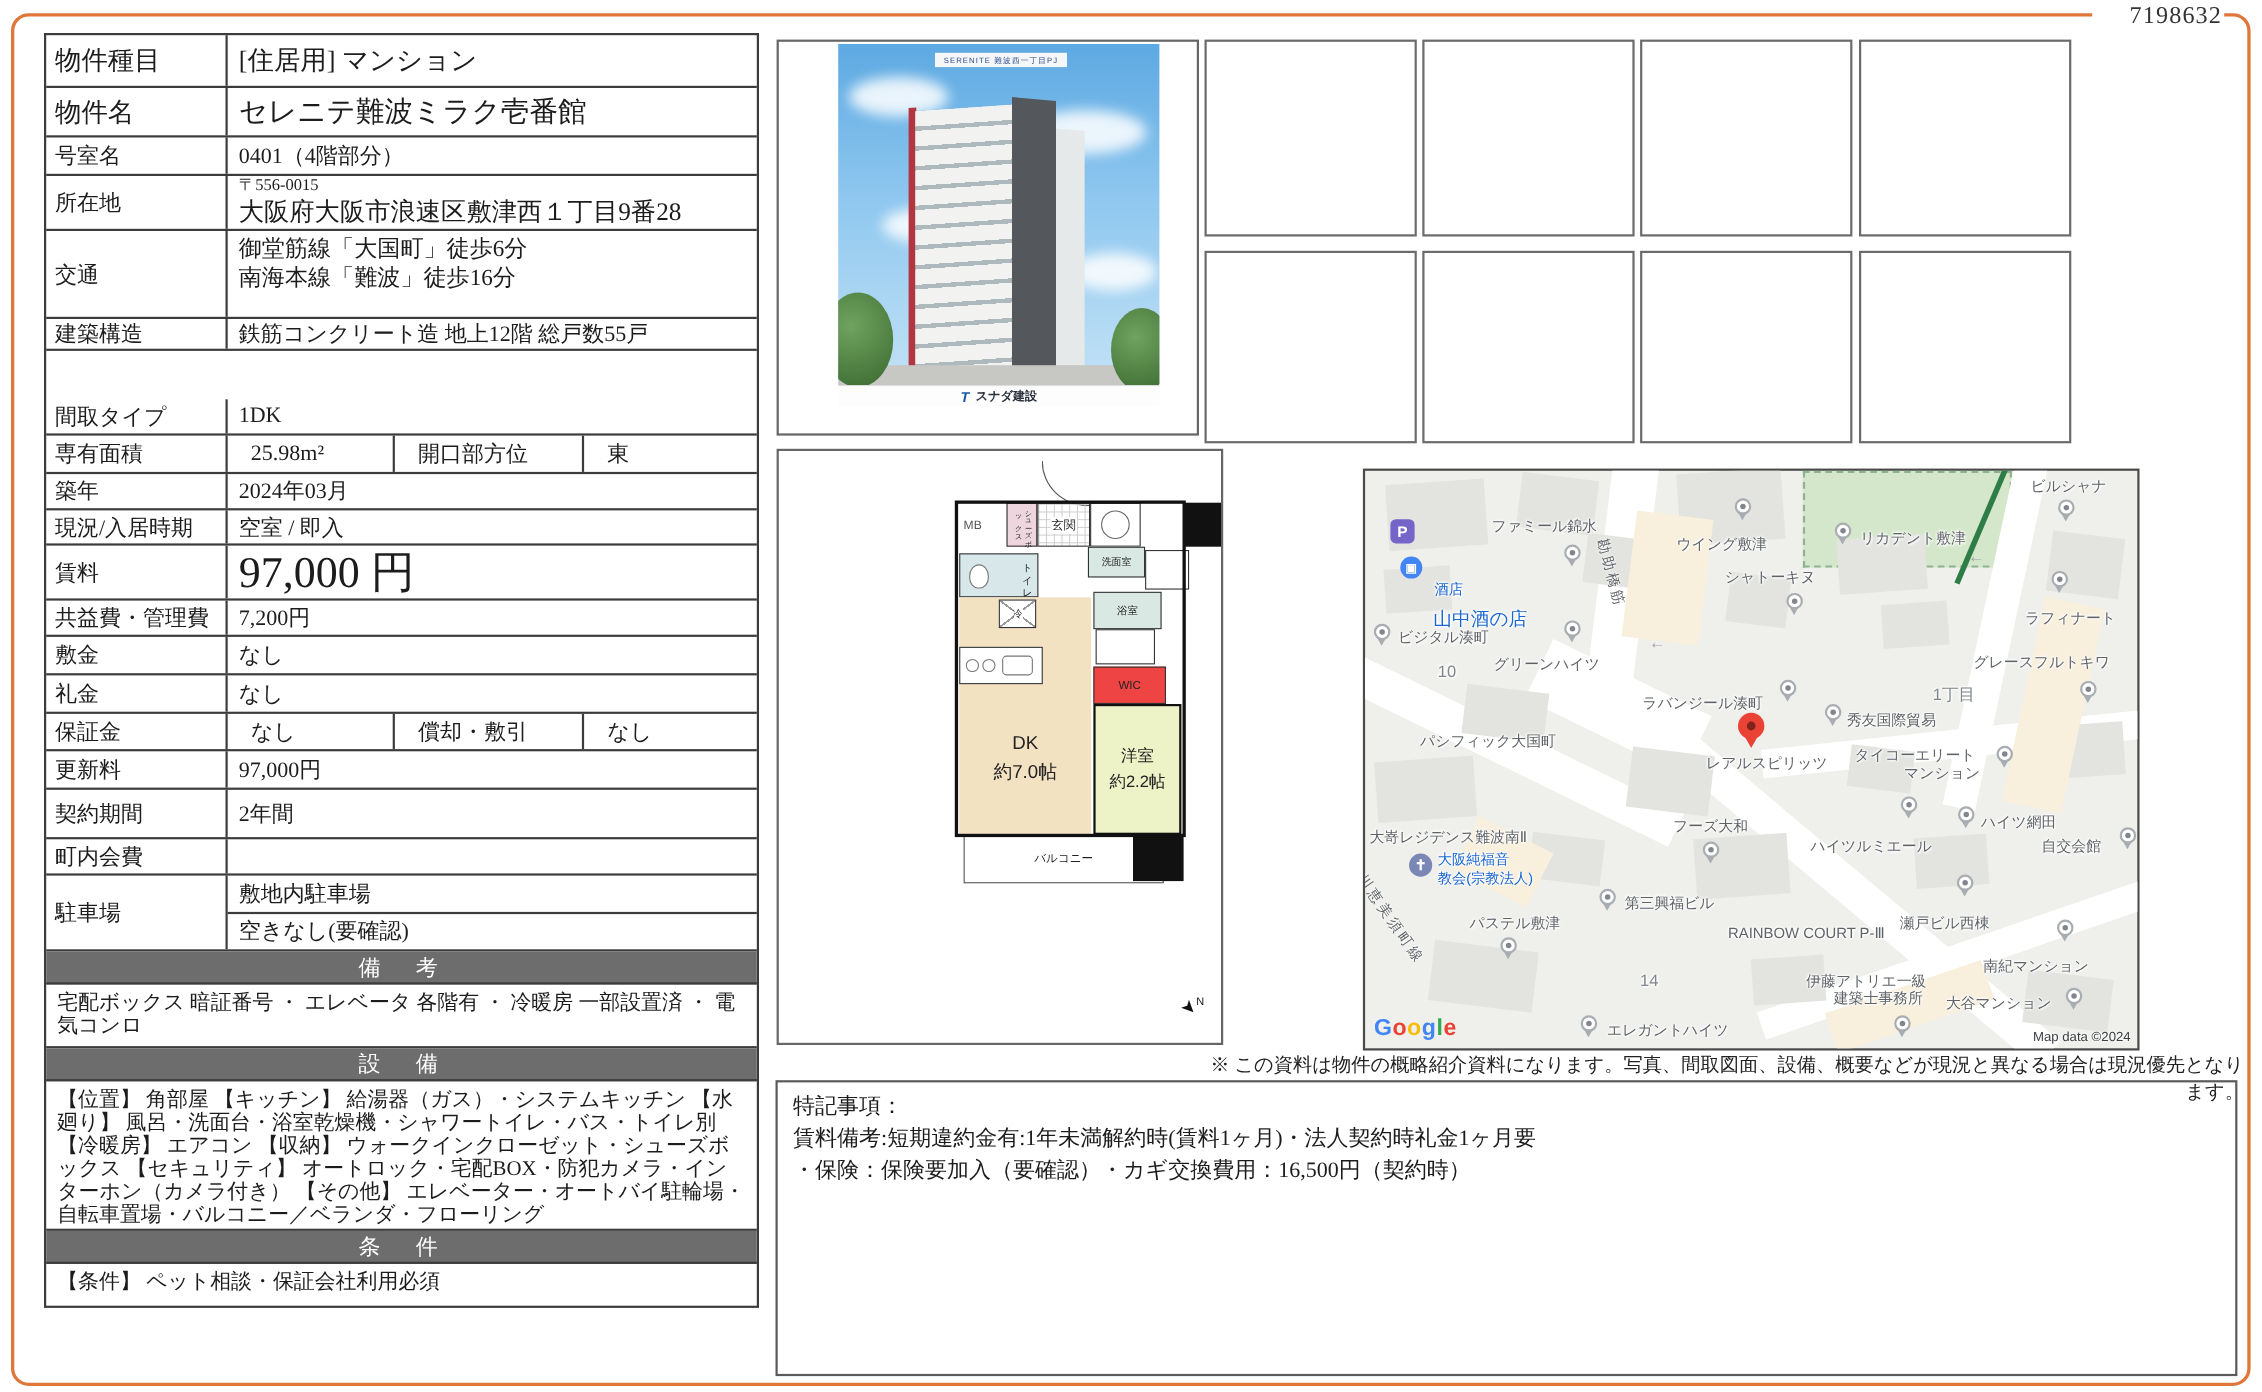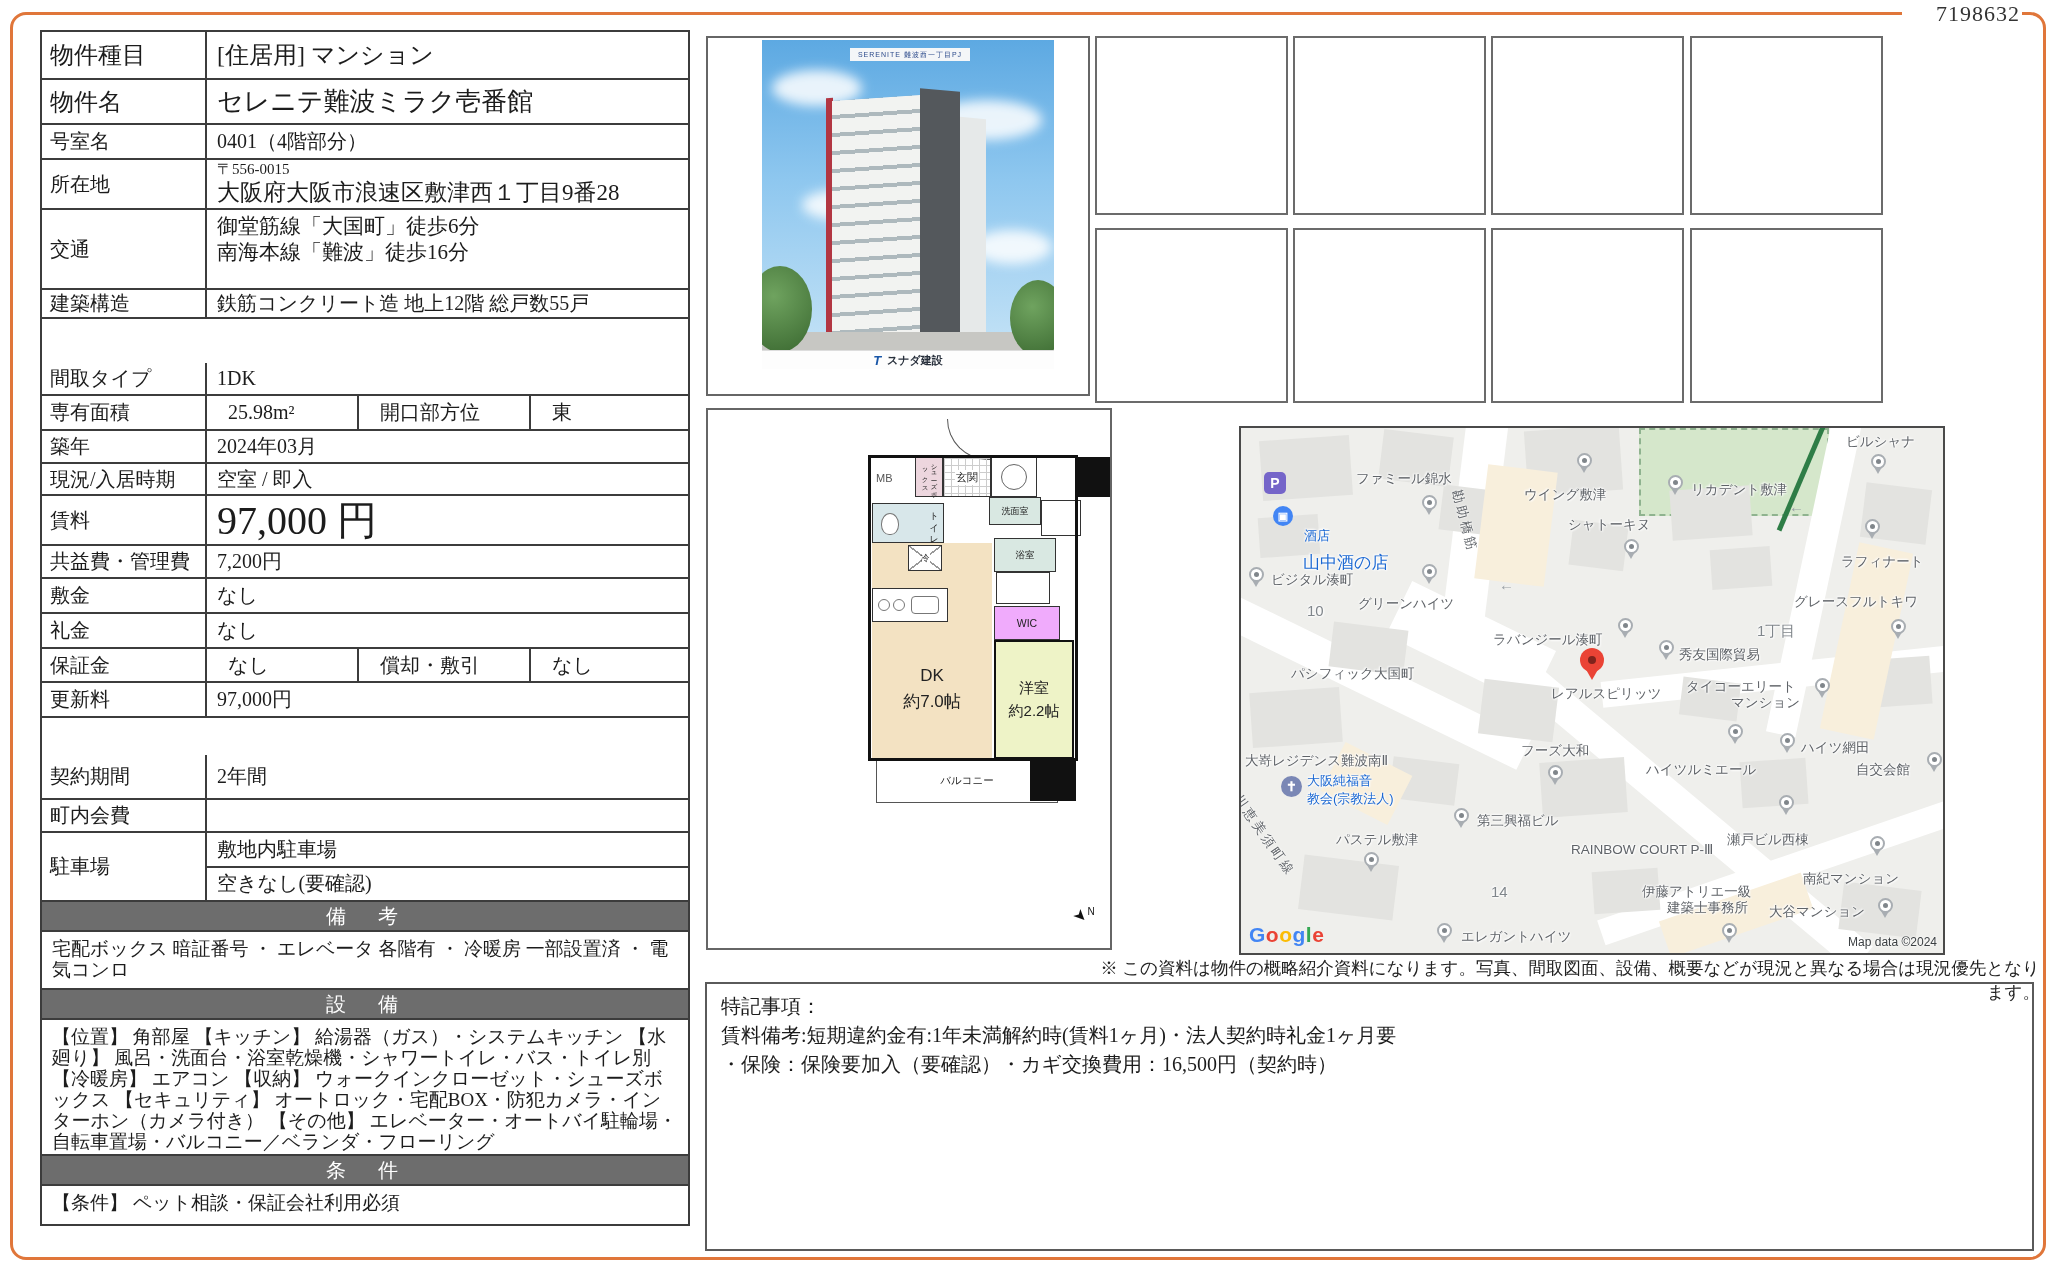--- a/index.html
+++ b/index.html
@@ -187,21 +187,21 @@
         <div class="cell4">
           <div class="c c1">なし</div>
           <div class="c c2">償却・敷引</div>
           <div class="c c3">なし</div>
         </div>
       </div>
       <div class="trow" style="height: 35px;">
         <div class="tlabel">更新料</div>
         <div class="tval">97,000円</div>
       </div>
-      <div class="trow" style="height: 45px; margin-top: 37px;">
+      <div class="trow" style="height: 45px;">
         <div class="tlabel">契約期間</div>
         <div class="tval">2年間</div>
       </div>
       <div class="trow" style="height: 33px;">
         <div class="tlabel">町内会費</div>
         <div class="tval"></div>
       </div>
       <div class="trow" style="height: 69px;">
         <div class="tlabel">駐車場</div>
         <div class="splitwrap">
@@ -274,21 +274,21 @@
     </div>
     <div class="rm" style="left:286px;top:128px;width:62px;height:34px;background:#d9e8e2;">
       <span style="font-size:9.5px;">浴室</span>
     </div>
     <div class="rm" style="left:288px;top:162px;width:54px;height:32px;background:#fff;"></div>
     <div class="rm" style="left:164px;top:178px;width:76px;height:34px;background:#fff;justify-content:flex-start;">
       <span style="display:block;width:10px;height:10px;border:1.5px solid #777;border-radius:50%;margin-left:5px;"></span>
       <span style="display:block;width:10px;height:10px;border:1.5px solid #777;border-radius:50%;margin-left:3px;"></span>
       <span style="display:block;width:26px;height:16px;border:1.5px solid #777;border-radius:4px;margin-left:6px;"></span>
     </div>
-    <div class="rm" style="left:286px;top:196px;width:66px;height:34px;background:#f0abfc;">
+    <div class="rm" style="left:286px;top:196px;width:66px;height:34px;background:#ef4444;">
       <span style="font-size:10.5px;">WIC</span>
     </div>
     <div class="rm" style="left:286px;top:230px;width:80px;height:119px;background:#eef3c7;border:2px solid #111;">
       <div style="text-align:center;font-size:15px;line-height:1.5;">
         <span>洋室</span><br>
         <span>約2.2帖</span>
       </div>
     </div>
     <div class="rm" style="left:168px;top:349px;width:182px;height:44px;background:#fff;border:1.5px solid #555;">
       <span style="font-size:10.5px;">バルコニー</span>

